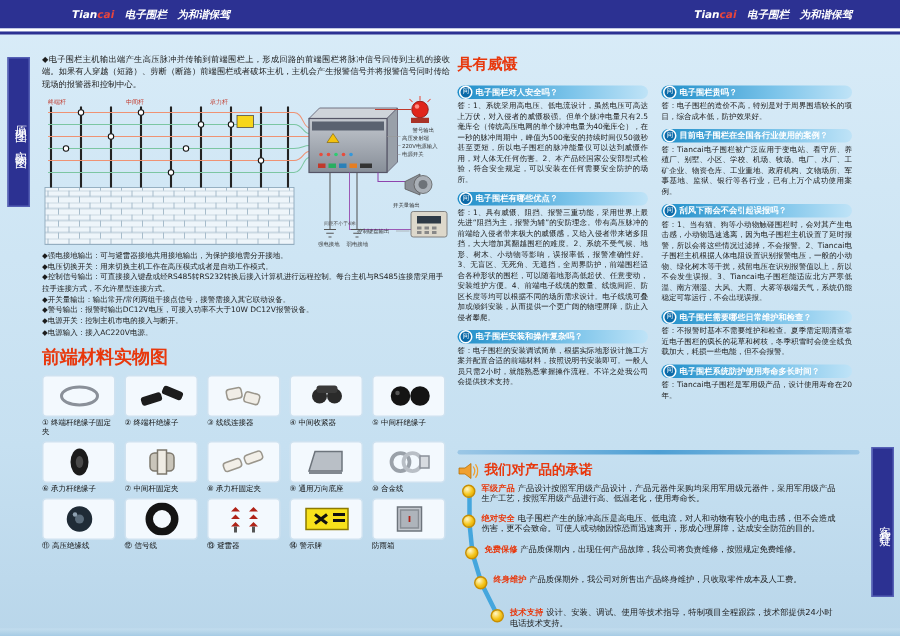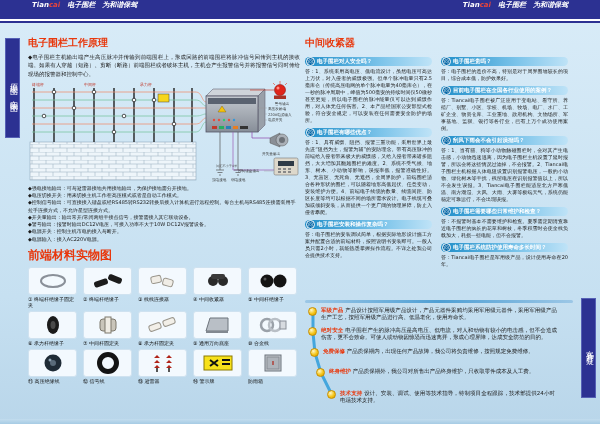--- a/index.html
+++ b/index.html
@@ -1,21 +1,21 @@
 <!DOCTYPE html>
 <html><head>
 <meta charset="utf-8">
 <style>
   html,body{margin:0;padding:0;}
   .page{position:relative;width:600px;height:424px;overflow:hidden;
         background:linear-gradient(#d9ecf8,#c6e0f1 70%,#b9d6ea);
         font-family:"DejaVu Sans","Liberation Sans",sans-serif;color:#1b1b1b;}
   
   .header{position:absolute;top:0;left:0;right:0;height:19px;background:#2c3192;
-          display:flex;justify-content:space-between;padding:0 32px 0 32px;box-sizing:border-box;}
+          display:flex;align-items:center;justify-content:space-between;padding:0 32px 0 48px;box-sizing:border-box;}
   .brand{font-size:7px;font-style:italic;font-weight:bold;color:#fff;white-space:nowrap;}
   .brand .red{color:#e8453c;}
   .brand .slogan{margin-left:7px;}
   .hrule1{position:absolute;top:19px;left:0;right:0;height:2px;background:#ffffff;}
   .hrule2{position:absolute;top:21px;left:0;right:0;height:2px;background:#2c3192;}
   .footer-strip{position:absolute;bottom:0;left:0;right:0;height:5px;background:linear-gradient(#c3ddee,#a6cbe4);}
   
   .vtab{position:absolute;width:15px;height:100px;background:#2c3192;color:#fff;
         writing-mode:vertical-rl;text-orientation:upright;font-size:8px;letter-spacing:2px;
         display:flex;align-items:center;justify-content:center;border:1px solid #5560b5;box-sizing:border-box;}
@@ -65,21 +65,20 @@
     <span class="brand"><i>Tian</i><i class="red">cai</i><span class="slogan">电子围栏　为和谐保驾</span></span>
     <span class="brand"><i>Tian</i><i class="red">cai</i><span class="slogan">电子围栏　为和谐保驾</span></span>
   </div>
   <div class="hrule1"></div>
   <div class="hrule2"></div>
 
   <div class="vtab vtab-left">原理图·实物图</div>
   <div class="vtab vtab-right">客户答疑</div>
 
   <div class="left-page">
-    <h1 class="section-title">电子围栏工作原理</h1>
     <p class="intro">◆电子围栏主机输出端产生高压脉冲并传输到前端围栏上，形成回路的前端围栏将脉冲信号回传到主机的接收端。如果有人穿越（短路）、剪断（断路）前端围栏或者破坏主机，主机会产生报警信号并将报警信号同时传给现场的报警器和控制中心。</p>
 
     <svg class="diagram" viewBox="0 0 272 104">
       <defs>
         <pattern id="brick" width="14" height="8" patternUnits="userSpaceOnUse">
           <rect width="14" height="8" fill="#eef5fa"></rect>
           <path d="M0 0H14M0 4H14M4 0V4M11 4V8" stroke="#9fb6c6" stroke-width="0.6" fill="none"></path>
         </pattern>
         <linearGradient id="mgrad" x1="0" y1="0" x2="0" y2="1">
           <stop offset="0" stop-color="#c3c8cf"></stop>
@@ -334,21 +333,21 @@
               <rect x="14" y="5" width="12" height="12" fill="#aeb4bb" stroke="#878d94"></rect>
               <path d="M20 9v4" stroke="#b02318" stroke-width="1.2"></path>
             </svg>
         </div>
         <div class="plabel">防雨箱</div>
       </div>
     </div>
   </div>
 
   <div class="right-page">
-    <h1 class="section-title">中间收紧器</h1>
+    <h1 class="section-title">具有威慑</h1>
     <div class="qa-wrap">
 
       <div class="qa-col">
         <div class="qbar">
             <span class="qbadge">问</span>
             <span class="qtext">电子围栏对人安全吗？</span>
           </div>
         <div class="answer">答：1、系统采用高电压、低电流设计，虽然电压可高达上万伏，对入侵者的威慑极强。但单个脉冲电量只有2.5毫库仑（传统高压电网的单个脉冲电量为40毫库仑），在一秒的脉冲周期中，峰值为500毫安的持续时间仅50微秒甚至更短，所以电子围栏的脉冲能量仅可以达到威慑作用，对人体无任何伤害。2、本产品经国家公安部型式检验，符合安全规定，可以安装在任何需要安全防护的场所。</div>
         <div class="qbar">
             <span class="qbadge">问</span>
@@ -388,20 +387,27 @@
             <span class="qtext">电子围栏系统防护使用寿命多长时间？</span>
           </div>
         <div class="answer">答：Tiancai电子围栏是军用级产品，设计使用寿命在20年。</div>
       </div>
 
     </div>
   </div>
 
   <div class="promise">
     <div class="divider"></div>
+    <div class="promise-head">
+      <svg width="14" height="12" viewBox="0 0 14 12">
+        <polygon points="1,4 5,4 9,1 9,11 5,8 1,8" fill="#f0a030" stroke="#b36b00" stroke-width="0.5"></polygon>
+        <path d="M10.5 3q2 3 0 6M12 1.5q3 4.5 0 9" stroke="#f0a030" stroke-width="0.9" fill="none"></path>
+      </svg>
+      <span class="promise-title">我们对产品的承诺</span>
+    </div>
     <div class="timeline">
       <svg class="tl-line" width="40" height="102" viewBox="0 0 40 102">
         <polyline points="8,6 8,26 10,46 16,66 27,88" fill="none" stroke="#44a6dd" stroke-width="3" stroke-linecap="round"></polyline>
       </svg>
       <div class="p-item" style="top:0;left:3px;">
         <div class="p-dot"></div>
         <div class="p-text" style="width:236px;"><span class="p-name">军级产品</span> <span>产品设计按照军用级产品设计，产品元器件采购均采用军用级元器件，采用军用级产品生产工艺，按照军用级产品进行高、低温老化，使用寿命长。</span></div>
       </div>
       <div class="p-item" style="top:20px;left:3px;">
         <div class="p-dot"></div>

